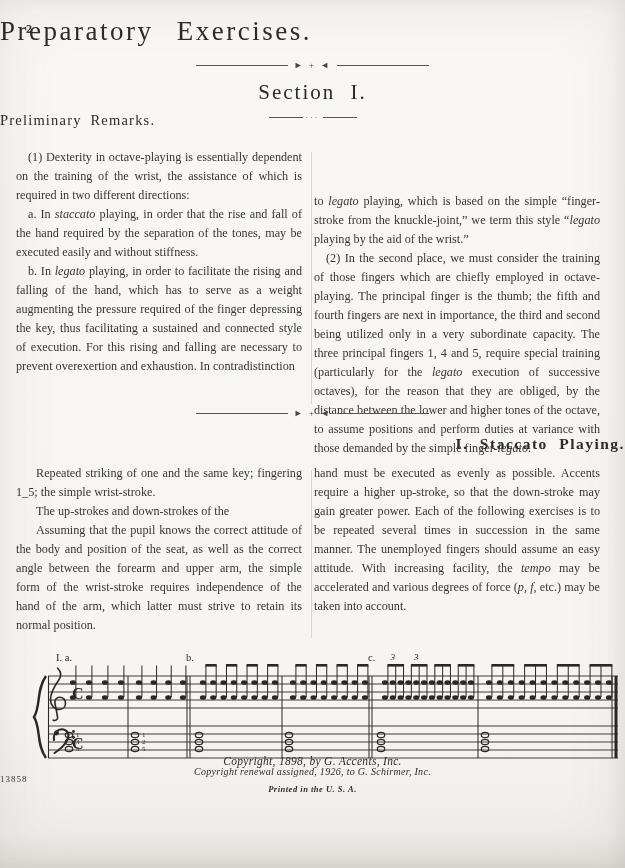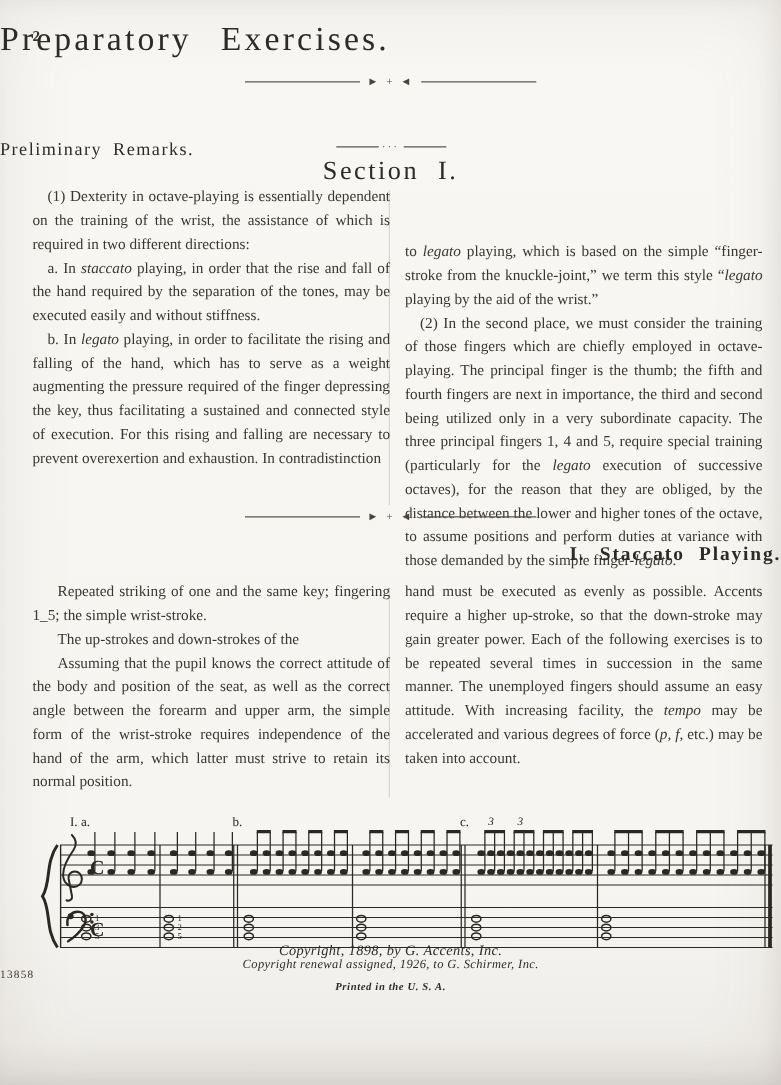--- a/index.html
+++ b/index.html
@@ -12,29 +12,29 @@
   }
   .pagenum{position:absolute;top:22px;left:26px;font-size:12px;font-weight:bold;letter-spacing:1px;}
   .title{position:absolute;top:16px;left:0;right:14px;
     font-size:27px;letter-spacing:2.5px;word-spacing:14px;color:#2e2b27;}
   .orn{position:absolute;left:0;right:0;display:flex;align-items:center;justify-content:center;
     color:#4a463f;font-size:9px;letter-spacing:2px;}
   .orn .line{height:1px;background:#5a554d;width:92px;margin:0 6px;}
   .orn1{top:60px;}
   .orn2{top:408px;}
   .section-h{position:absolute;top:80px;left:0;right:0;text-align:center;
-    font-size:21px;letter-spacing:2px;word-spacing:8px;color:#2e2b27;margin-top:44px;}
+    font-size:21px;letter-spacing:2px;word-spacing:8px;color:#2e2b27;}
   .divider-small{position:absolute;top:113px;left:0;right:0;display:flex;align-items:center;justify-content:center;
     font-size:8px;color:#4a463f;letter-spacing:2px;}
   .divider-small .line{height:1px;background:#5a554d;width:34px;margin:0 3px;}
   .subsection-h{position:absolute;top:112px;left:0;right:0;
     font-size:14.5px;letter-spacing:1.2px;word-spacing:4px;color:#2e2b27;}
   .staccato-h{position:absolute;top:435px;left:0;right:0;text-align:right;
     font-size:15.5px;letter-spacing:1.5px;word-spacing:6px;color:#2e2b27;font-weight:bold;}
-  .cols{position:absolute;left:26px;right:14px;display:flex;column-gap:12px;}
+  .cols{position:absolute;left:16px;right:14px;display:flex;column-gap:12px;}
   .cols.preliminary{top:148px;}
   .cols.staccato{top:464px;}
   .col{width:286px;font-size:12.2px;line-height:1.56;text-align:justify;color:#3a362f;}
   .col p{margin:0;text-indent:12px;}
   .cols.staccato .col p{text-indent:20px;}
   .it{font-style:italic;}
   .bi{font-style:italic;font-weight:normal;}
   .colrule{position:absolute;left:311px;width:1px;background:rgba(60,55,45,.16);}
   .rule1{top:152px;height:252px;}
   .rule2{top:470px;height:168px;}

